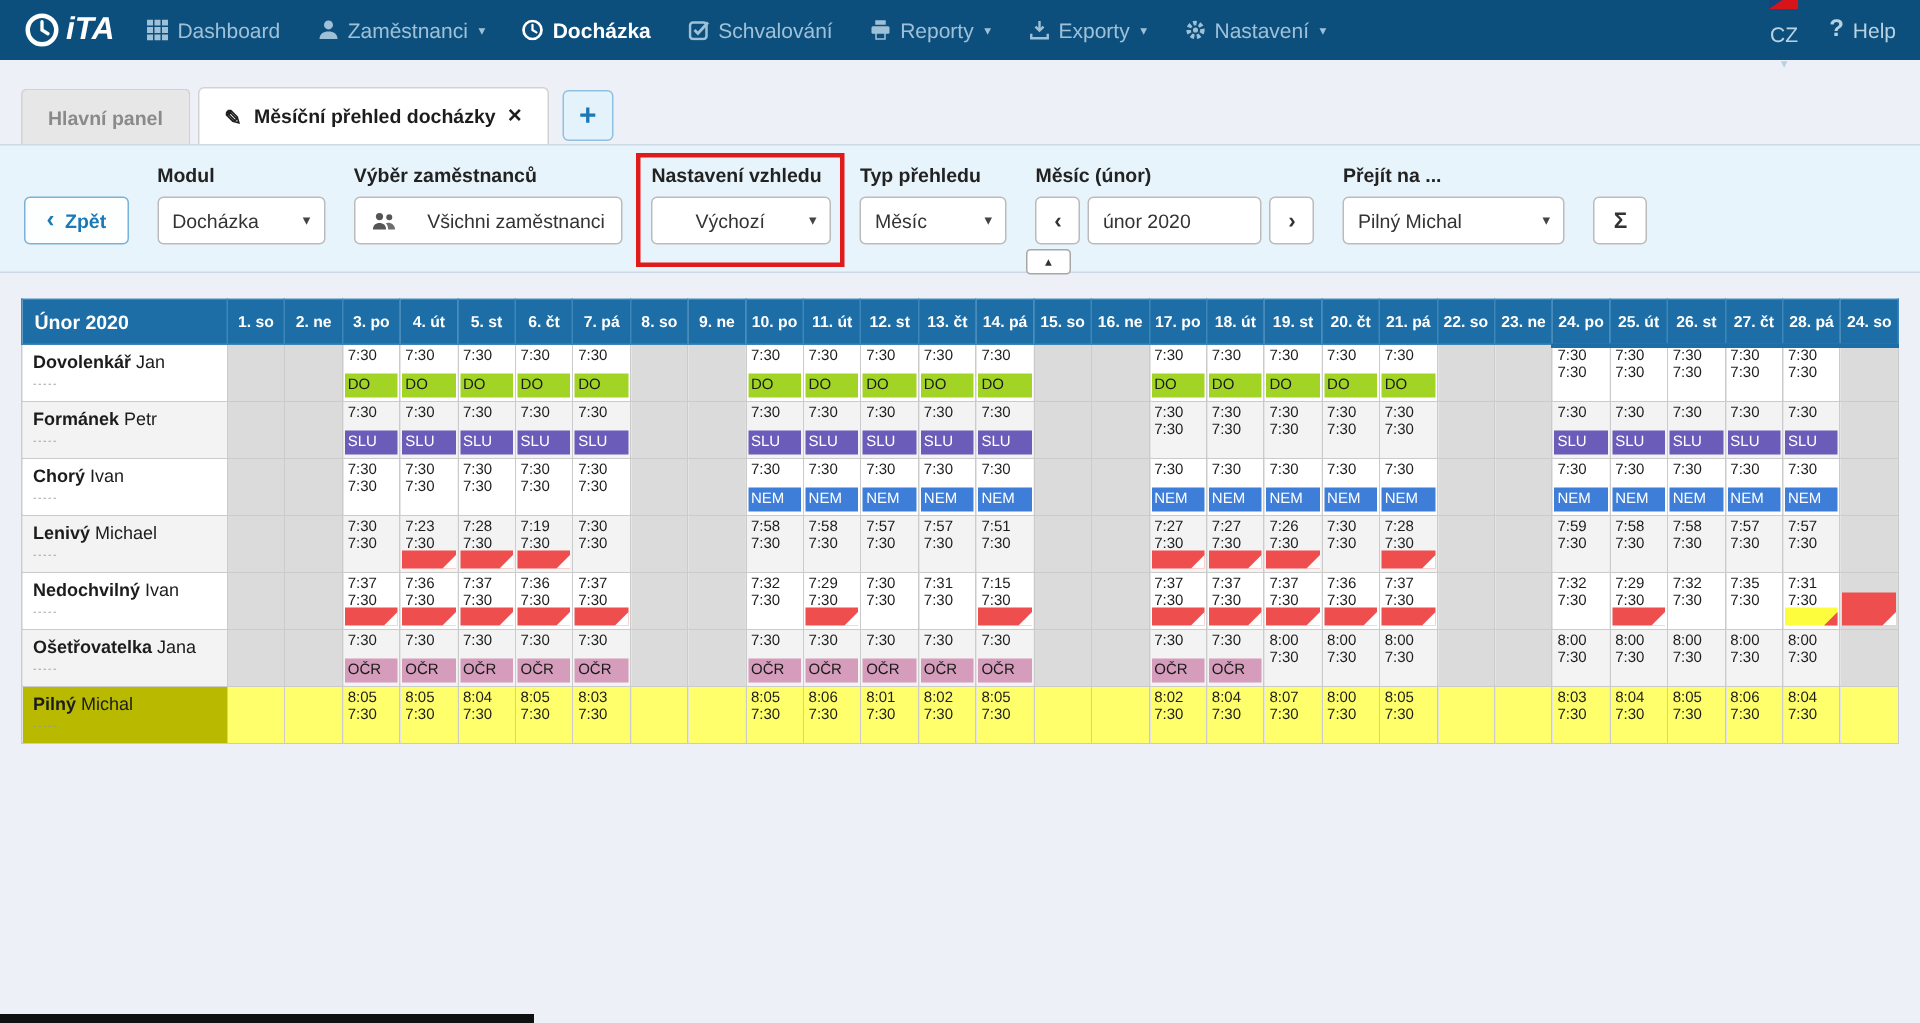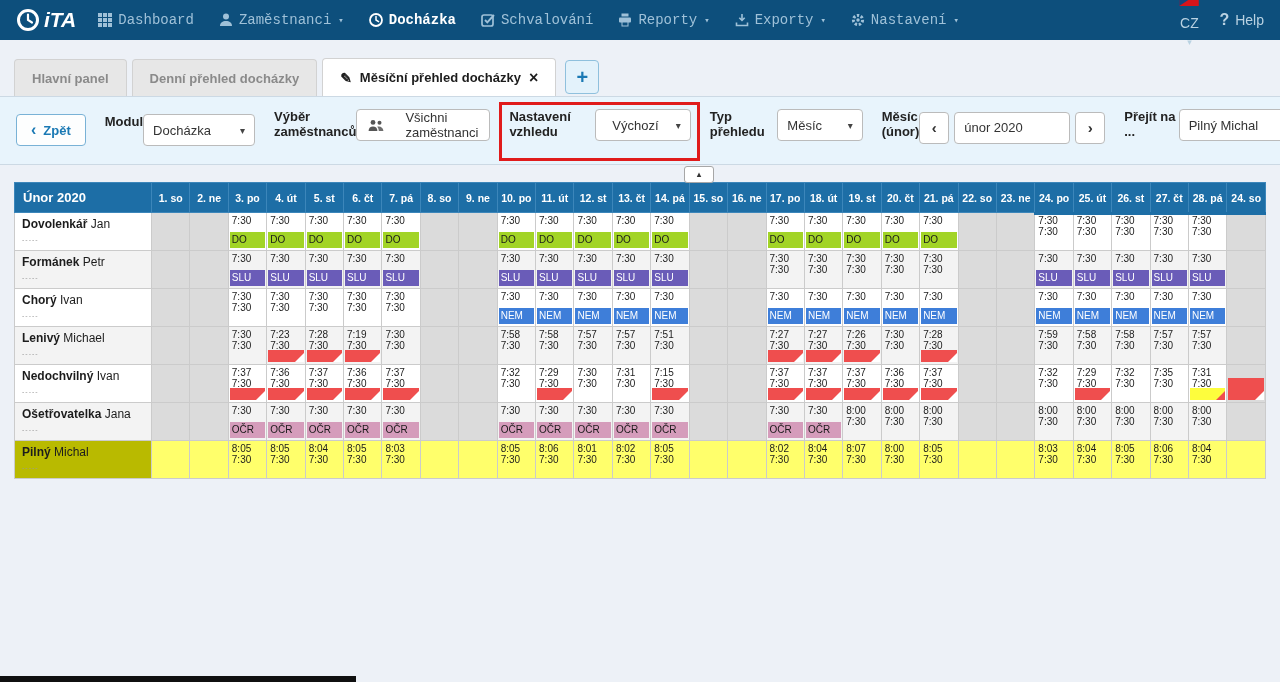--- a/index.html
+++ b/index.html
@@ -5,21 +5,21 @@
   html,body{margin:0;padding:0;}
   body{
     width:1280px;height:682px;position:relative;overflow:hidden;
     background:#edf1f7;font-family:"Liberation Sans",sans-serif;
     -webkit-font-smoothing:antialiased;
   }
   
   .navbar{height:40px;background:var(--navBlue);display:flex;align-items:center;padding:0 16px;box-sizing:border-box;}
   .brand{display:flex;align-items:center;gap:4px;color:#fff;font-weight:bold;font-style:italic;font-size:21px;margin-right:22px;cursor:pointer;}
   .brand svg{display:block}
-  .nav-items{display:flex;align-items:center;gap:25px;font-family:Liberation Mono, monospace;}
+  .nav-items{display:flex;align-items:center;gap:25px;}
   .nav-item{display:flex;align-items:center;gap:6px;color:#9fc1d8;font-size:14px;cursor:pointer;white-space:nowrap;}
   .nav-item.active{color:#fff;font-weight:bold;}
   .nav-item .caret{font-size:9px;margin-left:1px;}
   .nav-item svg{display:block}
   .nav-right{margin-left:auto;display:flex;align-items:center;gap:20px;color:#b9d2e2;font-size:14px;}
   .lang{display:flex;align-items:center;gap:6px;cursor:pointer;flex-direction:column;}
   .help{display:flex;align-items:center;gap:6px;cursor:pointer;}
   .help .qmark{font-weight:bold;font-size:16px;}
   
   .tabstrip{margin-top:18px;padding-left:14px;display:flex;align-items:flex-end;gap:5px;height:38px;}
@@ -27,21 +27,21 @@
     background:#e7e7e7;border:1px solid #d2d2d2;border-bottom:none;border-radius:4px 4px 0 0;
     color:#8a8a8a;font-size:13px;font-weight:bold;cursor:pointer;white-space:nowrap;}
   .tab.active{background:#fff;color:#1c1c1c;height:38px;}
   .tab .pencil{font-size:14px;color:#1c1c1c;}
   .tab .close{font-size:16px;font-weight:bold;color:#1c1c1c;line-height:10px;cursor:pointer;}
   .add-tab{width:34px;height:34px;margin-left:4px;margin-bottom:2px;box-sizing:border-box;border:1px solid #8fc0dd;
     background:#e3f2fb;border-radius:4px;color:#1a79b4;font-size:20px;font-weight:bold;display:flex;align-items:center;justify-content:center;cursor:pointer;}
   
   .filter-panel{background:#e8f4fc;border-bottom:1px solid #ccd9e4;border-top:1px solid #ccd9e4;
     padding:12px 0 18px 16px;display:flex;align-items:flex-end;gap:19px;position:relative;}
-  .group{display:flex;flex-direction:row;}
+  .group{display:flex;flex-direction:column;}
   .glabel{font-size:13px;font-weight:bold;color:#222;margin-bottom:7px;}
   .ctrl{height:32px;box-sizing:border-box;background:#fff;border:1px solid #bbb;border-radius:4px;
     font-size:13px;color:#333;display:flex;align-items:center;cursor:pointer;}
   .sel{justify-content:space-between;padding:0 9px;}
   .sel .caret{font-size:10px;color:#444;margin-left:10px;}
   .btn-like{padding:0 11px;gap:21px;}
   .back-btn{height:32px;box-sizing:border-box;background:#fdfefe;border:1px solid #79b2d6;border-radius:4px;
     color:#1a79b4;font-size:13px;font-weight:bold;display:flex;align-items:center;gap:7px;padding:0 14px;cursor:pointer;}
   .chev{font-size:16px;font-weight:bold;line-height:10px;}
   .month-row{display:flex;align-items:center;gap:5px;}
@@ -195,23 +195,20 @@
       <span class="qmark">?</span>
       <span>Help</span>
     </div>
   </div>
 </div>
 
 <div class="tabstrip" id="tabstrip">
     <div class="tab">
       <span>Hlavní panel</span>
     </div>
-    <div class="tab">
-      <span>Denní přehled docházky</span>
-    </div>
     <div class="tab active">
       <span class="pencil">✎</span>
       <span>Měsíční přehled docházky</span>
       <span class="close">×</span>
     </div>
     <div class="add-tab">
       <span>+</span>
     </div>
   </div>
 

